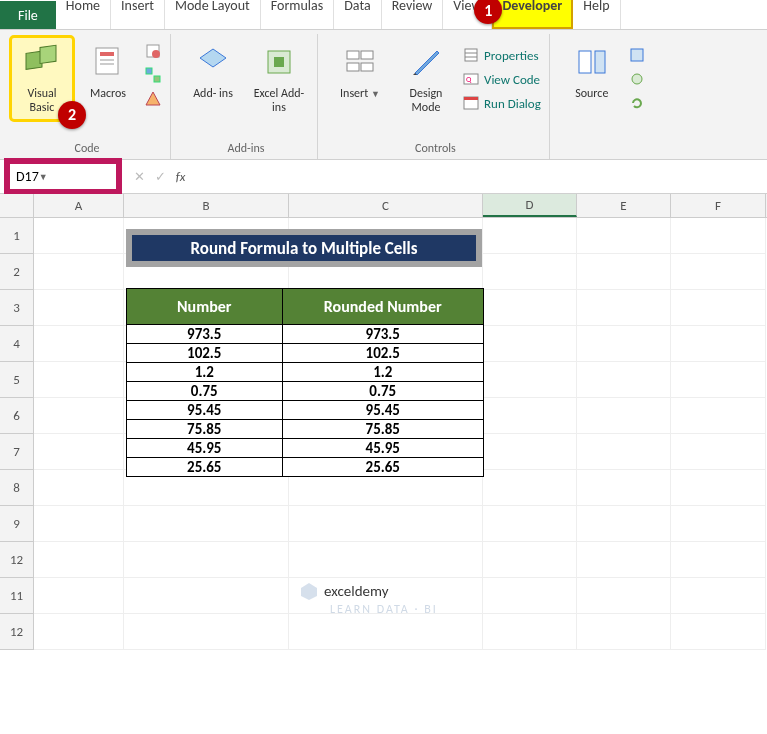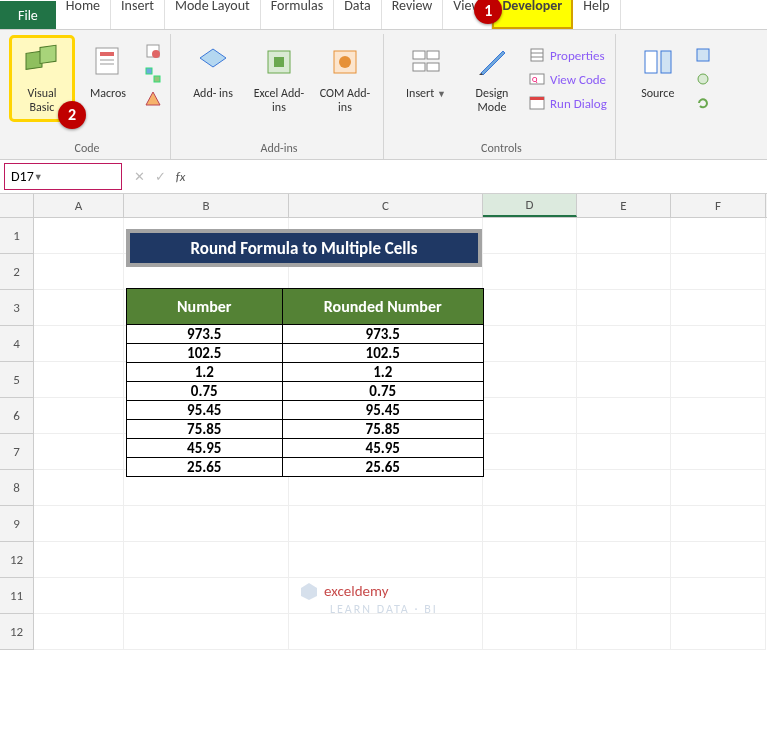--- a/index.html
+++ b/index.html
@@ -130,33 +130,33 @@
     gap: 4px;
     cursor: pointer;
   }
   .small-icon {
     width: 18px;
     height: 18px;
     display: flex;
     align-items: center;
     justify-content: center;
   }
-  .prop-label { font-size: 13px; color: #8b5cf6; }
+  .prop-label { font-size: 13px; color: #0f766e; }
 
   
   .formula-bar {
     display: flex;
     align-items: center;
     border-bottom: 1px solid #d0d0d0;
     height: 34px;
     background: #fff;
   }
   .name-box {
     width: 118px;
-    border: 1px solid #be185d;
+    border: 6px solid #be185d;
     margin: 4px;
     padding: 4px 6px;
     display: flex;
     align-items: center;
     font-size: 14px;
   }
   .fx-controls {
     display: flex;
     align-items: center;
     gap: 10px;
@@ -225,21 +225,21 @@
     top: 35px;
     width: 356px;
     height: 38px;
     background: #1f3864;
     color: #fff;
     font-weight: bold;
     font-size: 17px;
     display: flex;
     align-items: center;
     justify-content: center;
-    border: 4px solid #a3a3a3;
+    border: 6px solid #a3a3a3;
   }
 
   .data-table {
     position: absolute;
     left: 126px;
     top: 94px;
     border-collapse: collapse;
     width: 358px;
   }
   .data-table th {
@@ -255,21 +255,21 @@
     text-align: center;
     font-weight: bold;
     font-size: 15px;
     background: #fff;
   }
 
   .watermark {
     position: absolute;
     left: 300px;
     bottom: 50px;
-    color: #b91c1c;
+    color: #000000;
     font-size: 15px;
     font-weight: 500;
     display: flex;
     align-items: center;
     gap: 6px;
     opacity: .8;
   }
   .watermark-sub {
     position: absolute;
     left: 330px;
@@ -370,30 +370,20 @@
       <div class="big-btn">
         <div class="icon-slot">
           <svg width="34" height="34">
               <rect x="6" y="6" width="22" height="22" fill="#d9ead3" stroke="#6aa84f"></rect>
               <rect x="12" y="12" width="10" height="10" fill="#6aa84f"></rect>
             </svg>
         </div>
         <div class="btn-label">Excel
 Add-ins</div>
       </div>
-      <div class="big-btn">
-        <div class="icon-slot">
-          <svg width="34" height="34">
-              <rect x="6" y="6" width="22" height="22" fill="#fce5cd" stroke="#e69138"></rect>
-              <circle cx="17" cy="17" r="6" fill="#e69138"></circle>
-            </svg>
-        </div>
-        <div class="btn-label">COM
-Add-ins</div>
-      </div>
     </div>
     <div class="ribbon-group-label">Add-ins</div>
   </div>
 
   <div class="ribbon-group">
     <div class="ribbon-group-top">
       <div class="big-btn">
         <div class="icon-slot">
           <svg width="34" height="34">
               <rect x="4" y="6" width="12" height="8" fill="#fff" stroke="#888"></rect>

